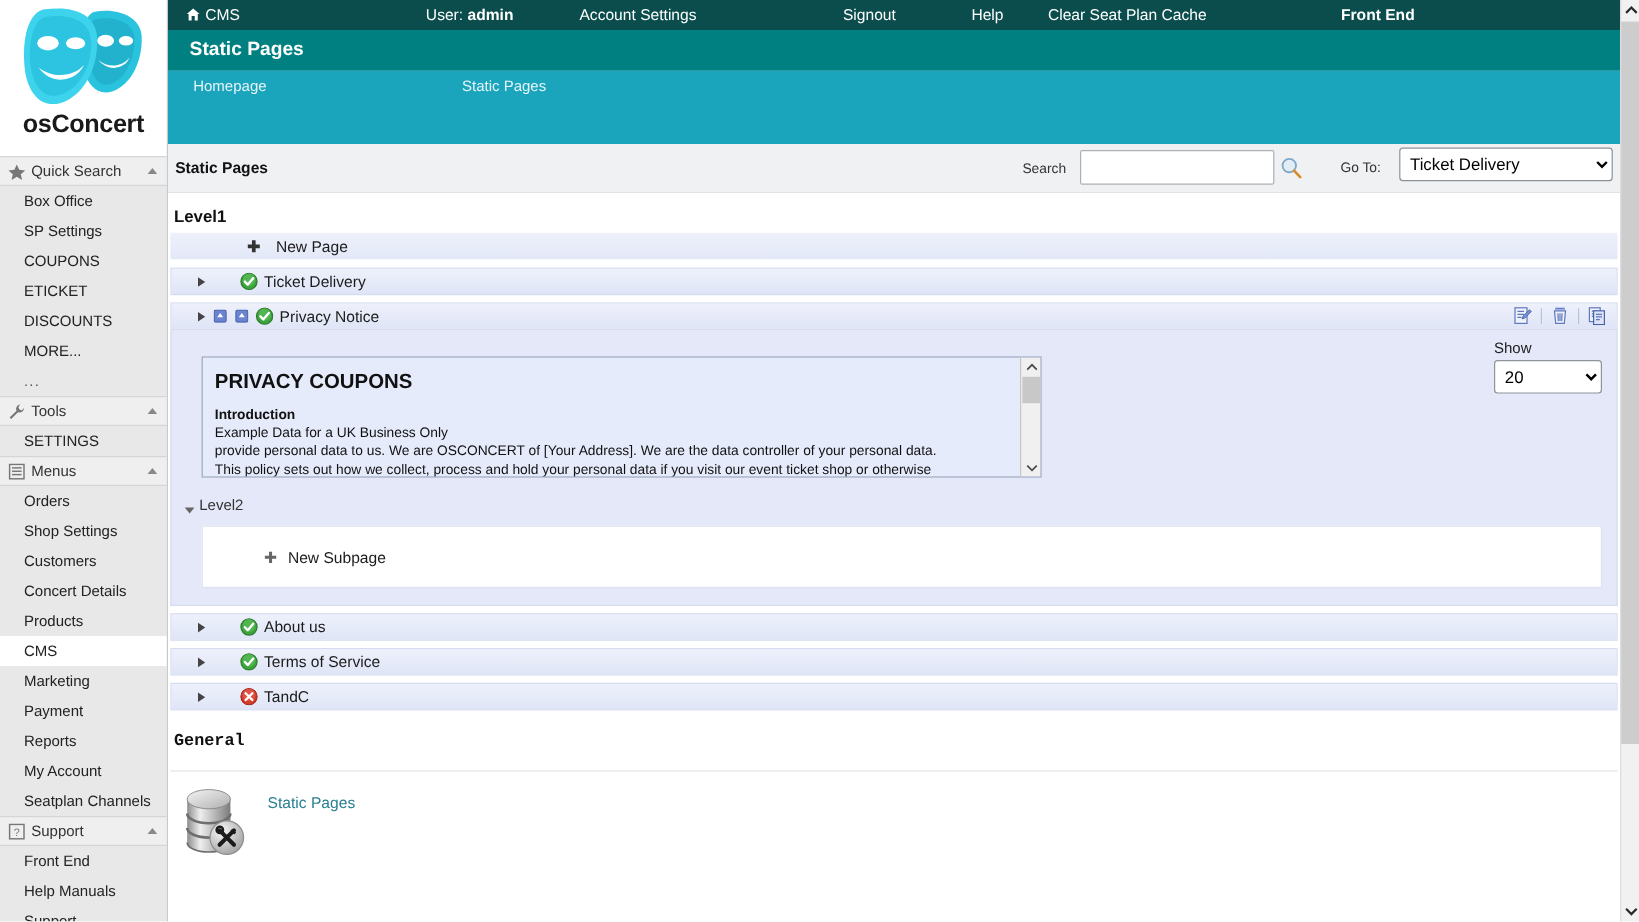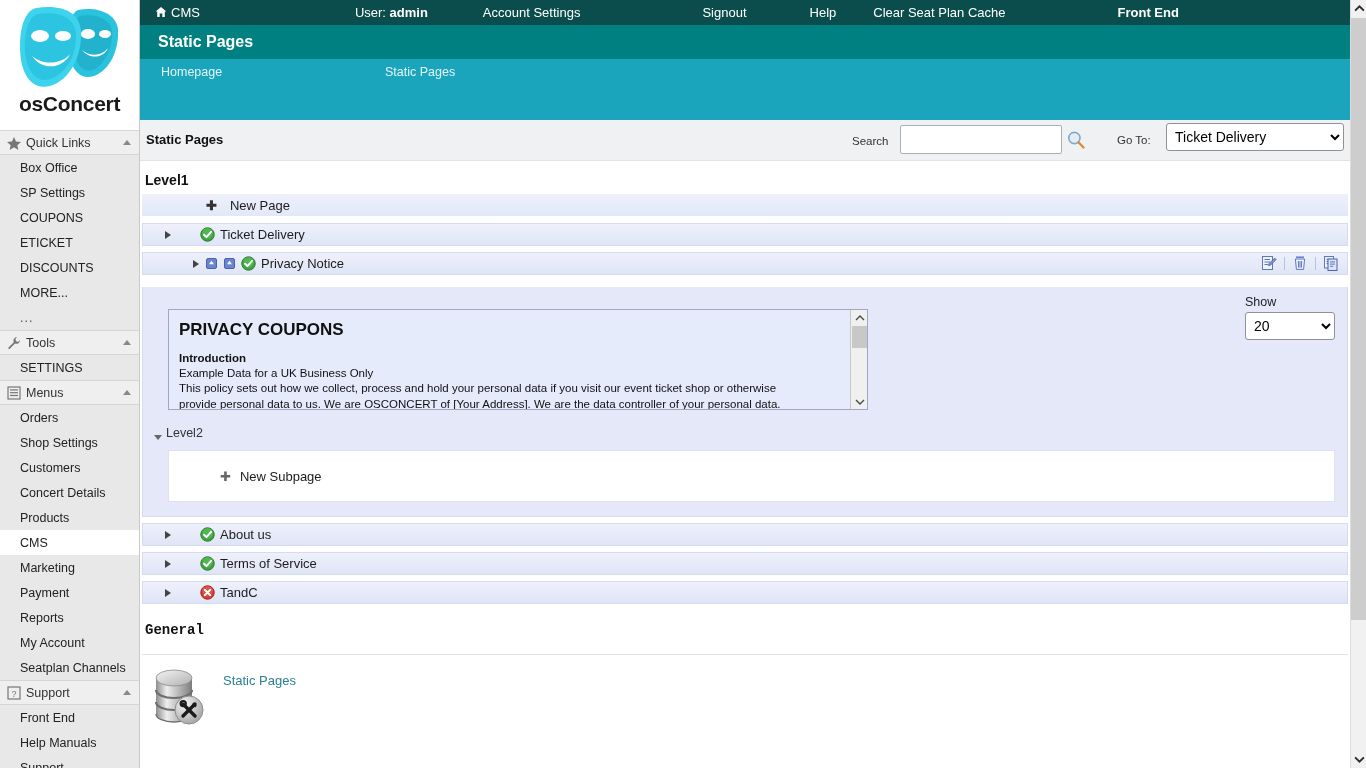--- a/index.html
+++ b/index.html
@@ -284,21 +284,21 @@
           <path d="M14 52 C25 68 46 64 52 50 C44 60 26 62 14 52 Z" fill="#ffffff"></path>
         </g>
       </svg>
       <div class="logo-text">osConcert</div>
     </div>
 
     <div class="side-group">
       <svg class="gi" viewBox="0 0 16 14">
         <path d="M8 1 L10 5.5 L15 6 L11.3 9.2 L12.4 14 L8 11.3 L3.6 14 L4.7 9.2 L1 6 L6 5.5 Z" fill="#777"></path>
       </svg>
-      <span class="glabel">Quick Links</span>
+      <span class="glabel">Quick Search</span>
       <span class="caret"></span>
     </div>
     <div class="side-item">Box Office</div>
     <div class="side-item">SP Settings</div>
     <div class="side-item">COUPONS</div>
     <div class="side-item">ETICKET</div>
     <div class="side-item">DISCOUNTS</div>
     <div class="side-item">MORE...</div>
     <div class="side-item dots">...</div>
 
@@ -398,21 +398,21 @@
     <div class="prow">
       <span class="tri"></span>
       <svg class="statusico" viewBox="0 0 16 16">
         <circle cx="8" cy="8" r="7.2" fill="#3da33d" stroke="#2c7a2c" stroke-width="1"></circle>
         <circle cx="8" cy="6.6" r="5.6" fill="#62c762" opacity="0.55"></circle>
         <path d="M4.3 8.2 L6.9 10.8 L11.8 5.1" fill="none" stroke="#ffffff" stroke-width="2.1" stroke-linecap="round" stroke-linejoin="round"></path>
       </svg>
       <span class="rowlabel">Ticket Delivery</span>
     </div>
 
-    <div class="prow" style="margin-bottom:12px;padding-left:28px;">
+    <div class="prow" style="margin-bottom:0;">
       <span class="tri"></span>
       <svg class="moveico" viewBox="0 0 11 11">
         <rect x="0.5" y="0.5" width="10" height="10" rx="1.5" fill="#6b84cf" stroke="#4a63ad"></rect>
         <path d="M5.5 2.8 L8 6.3 L3 6.3 Z" fill="#ffffff"></path>
       </svg>
       <svg class="moveico" viewBox="0 0 11 11">
         <rect x="0.5" y="0.5" width="10" height="10" rx="1.5" fill="#6b84cf" stroke="#4a63ad"></rect>
         <path d="M5.5 2.8 L8 6.3 L3 6.3 Z" fill="#ffffff"></path>
       </svg>
       <svg class="statusico tight" viewBox="0 0 16 16">
@@ -450,22 +450,22 @@
           <line x1="7" y1="11.3" x2="10.2" y2="11.3" stroke="#5f77bd"></line>
         </svg>
       </span>
     </div>
 
     <div class="expbody">
       <div class="editbox">
         <div class="pp-title">PRIVACY COUPONS</div>
         <div class="pp-sub">Introduction</div>
         <div class="pp-line">Example Data for a UK Business Only</div>
+        <div class="pp-line">provide personal data to us. We are OSCONCERT of [Your Address]. We are the data controller of your personal data.</div>
         <div class="pp-line">This policy sets out how we collect, process and hold your personal data if you visit our event ticket shop or otherwise</div>
-        <div class="pp-line">provide personal data to us. We are OSCONCERT of [Your Address]. We are the data controller of your personal data.</div>
         <div class="ta-scroll">
           <div class="ta-arrow up">
             <svg viewBox="0 0 10 8" width="10" height="8">
               <path d="M1 6 L5 2 L9 6" fill="none" stroke="#4a4a4a" stroke-width="1.4"></path>
             </svg>
           </div>
           <div class="ta-thumb"></div>
           <div class="ta-arrow dn">
             <svg viewBox="0 0 10 8" width="10" height="8">
               <path d="M1 2 L5 6 L9 2" fill="none" stroke="#4a4a4a" stroke-width="1.4"></path>

